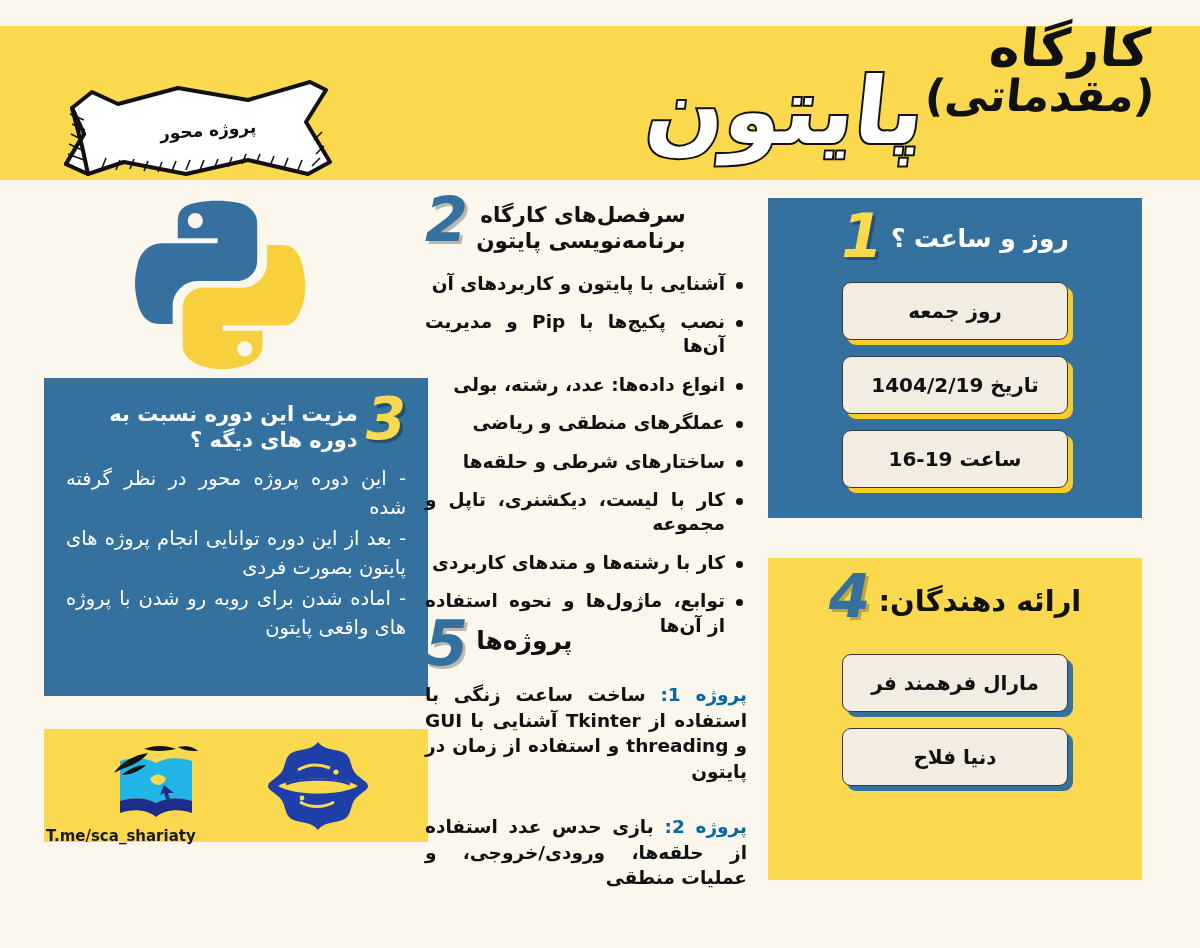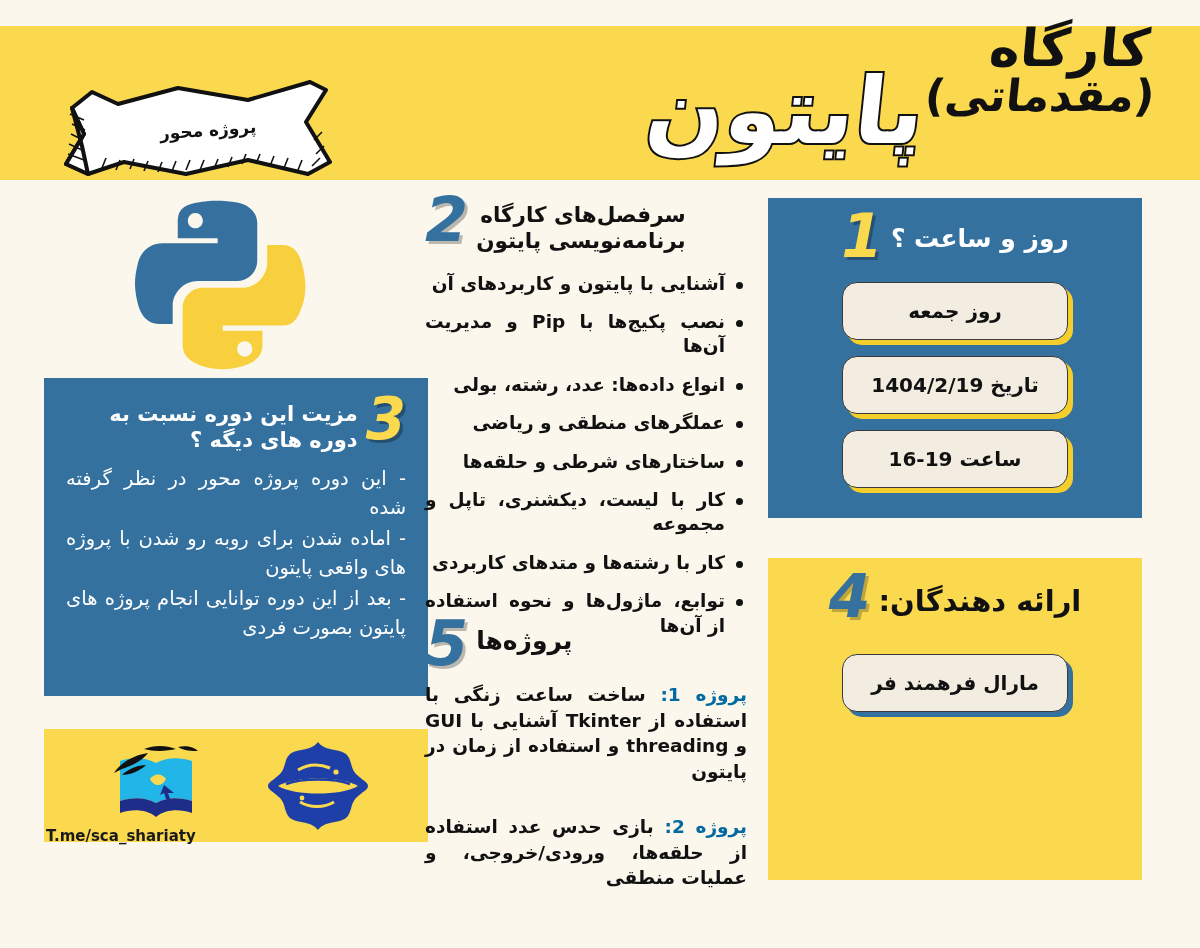--- a/index.html
+++ b/index.html
@@ -131,21 +131,21 @@
   }
   .num-b{
     font-size:60px;font-weight:bold;color:#35719F;line-height:.8;
     text-shadow:3px 3px 0 rgba(0,0,0,.24);font-style:italic;
   }
   .p-head-w{font-size:25px;font-weight:bold;color:#fff;padding-top:12px;}
   .p-head-k{font-size:29px;font-weight:bold;color:#111;padding-top:12px;}
 
   .card{
     position:relative;margin:0 auto 16px auto;width:226px;height:58px;
-    background:#F2EDE0;border:1.5px solid #3a3a3a;border-radius:15px;
+    background:#F2EDE0;border:1.5px solid #3a3a3a;border-radius:9px;
     display:flex;align-items:center;justify-content:center;
     font-size:20px;font-weight:bold;color:#111;box-sizing:border-box;
   }
   .card.sh-y{box-shadow:5px 5px 0 0 #F6CE2B;}
   .card.sh-b{box-shadow:5px 5px 0 0 #35719F;}
   .cards-wrap{margin-top:22px;}
   .cards-wrap.tight{margin-top:34px;}
 </style>
 </head>
 <body>
@@ -207,22 +207,22 @@
   <div class="box3">
     <div class="head3">
       <div class="num3">3</div>
       <div class="head3-text">
         <div>مزیت این دوره نسبت به</div>
         <div>دوره های دیگه ؟</div>
       </div>
     </div>
     <div class="body3">
       <p>- این دوره پروژه محور در نظر گرفته شده</p>
+      <p>- بعد از این دوره توانایی انجام پروژه های پایتون بصورت فردی</p>
       <p>- اماده شدن برای روبه رو شدن با پروژه های واقعی پایتون</p>
-      <p>- بعد از این دوره توانایی انجام پروژه های پایتون بصورت فردی</p>
     </div>
   </div>
 
   <div class="logoband">
     <svg width="108" height="92" viewBox="0 0 108 92">
       <path d="M54 2 C62 12 74 8 82 14 C88 19 86 28 92 34 C98 40 104 42 104 46
                C104 50 98 52 92 58 C86 64 88 73 82 78 C74 84 62 80 54 90
                C46 80 34 84 26 78 C20 73 22 64 16 58 C10 52 4 50 4 46
                C4 42 10 40 16 34 C22 28 20 19 26 14 C34 8 46 12 54 2 Z" fill="#1E3FA8"></path>
       <path d="M14 46 C30 36 78 36 94 46 C78 56 30 56 14 46 Z" fill="#FBD94F"></path>
@@ -299,16 +299,17 @@
     </div>
   </div>
 
   <div class="panel-yellow">
     <div class="p-head">
       <div class="p-head-k">ارائه دهندگان:</div>
       <div class="num-b">4</div>
     </div>
     <div class="cards-wrap tight">
       <div class="card sh-b">مارال فرهمند فر</div>
+      <div class="card sh-b">دنیا فلاح</div>
     </div>
   </div>
 
 </div>
 
 </body></html>

